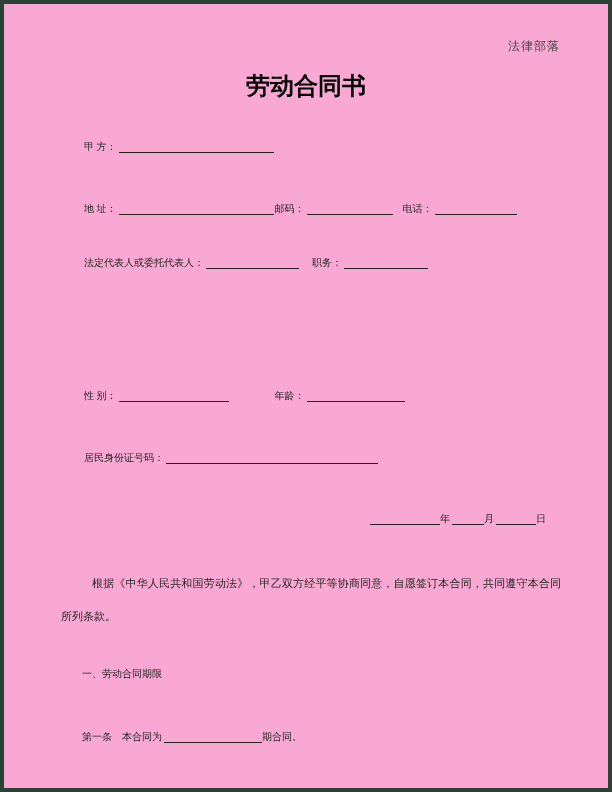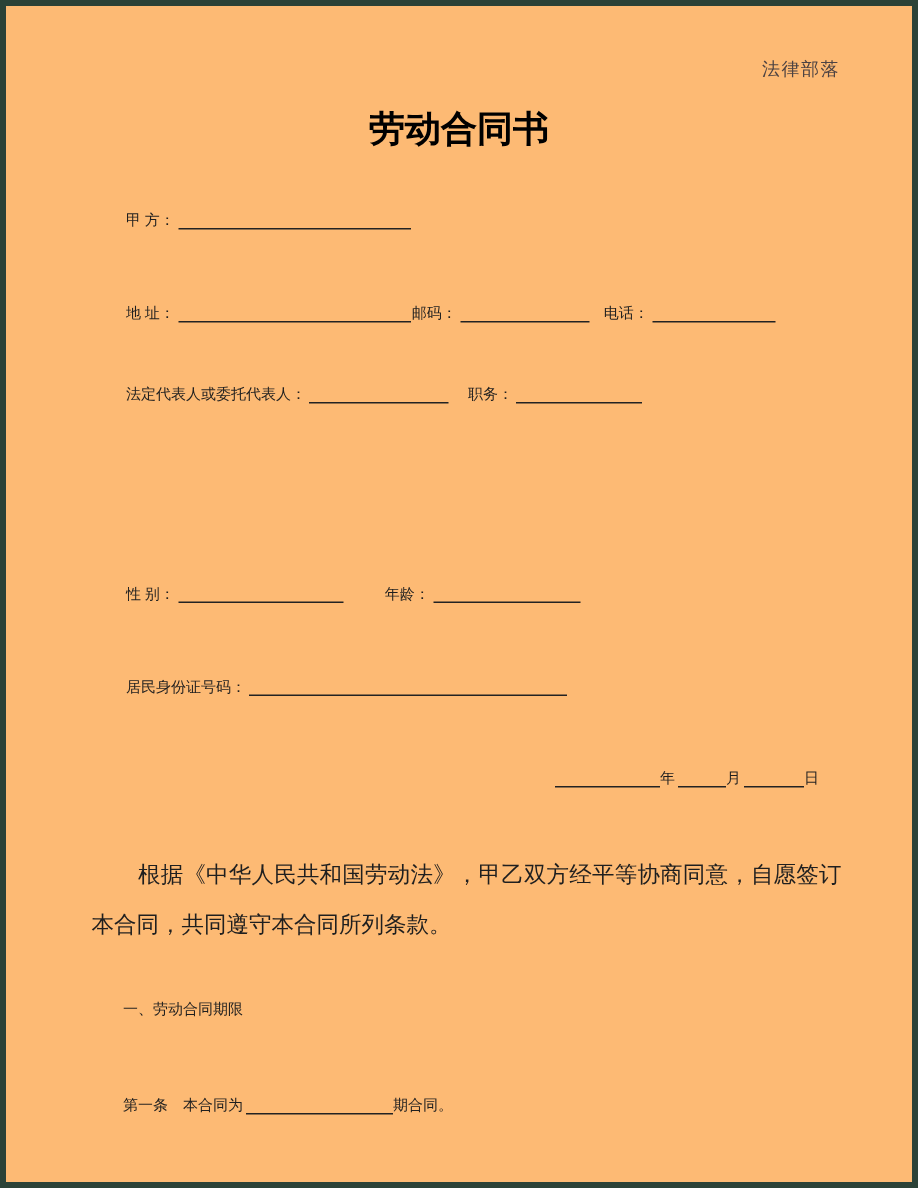--- a/index.html
+++ b/index.html
@@ -7,21 +7,21 @@
     width: 612px; height: 792px;
     background: #ffffff;
     font-family: "Liberation Serif", "DejaVu Serif", serif;
     color: #1f1f1f;
   }
   .page {
     position: relative;
     width: 612px; height: 792px;
     box-sizing: border-box;
     border: 4px solid #2b4237;
-    background: #fdba74;
+    background: #f9a8d4;
     overflow: hidden;
   }
   .watermark {
     position: absolute;
     top: 34px; right: 48px;
     font-size: 12px;
     letter-spacing: 1px;
     color: #4d4343;
   }
   .title {
@@ -45,34 +45,35 @@
   .bl {
     display: inline-block;
     height: 14px;
     border-bottom: 1px solid #222222;
     vertical-align: -3px;
     margin-left: 2px;
   }
   .gap18 { margin-left: 1px; }
   .gap13 { margin-left: 13px; }
   .gap10 { margin-left: 10px; }
-  .gap46 { margin-left: 28px; }
+  .gap46 { margin-left: 46px; }
   .date-row {
     left: auto;
     right: 62px;
   }
   .preamble {
     position: absolute;
     top: 564px; left: 57px;
     width: 500px;
     margin: 0;
-    font-size: 15px;
+    font-size: 11px;
     line-height: 33px;
     text-align: justify;
     text-indent: 31px;
+    font-family: Liberation Mono, monospace;
   }
   .section-heading { left: 78px; }
   .article { left: 78px; }
 </style>
 </head>
 <body>
 
 <div class="page">
 
   <div class="watermark">法律部落</div>

